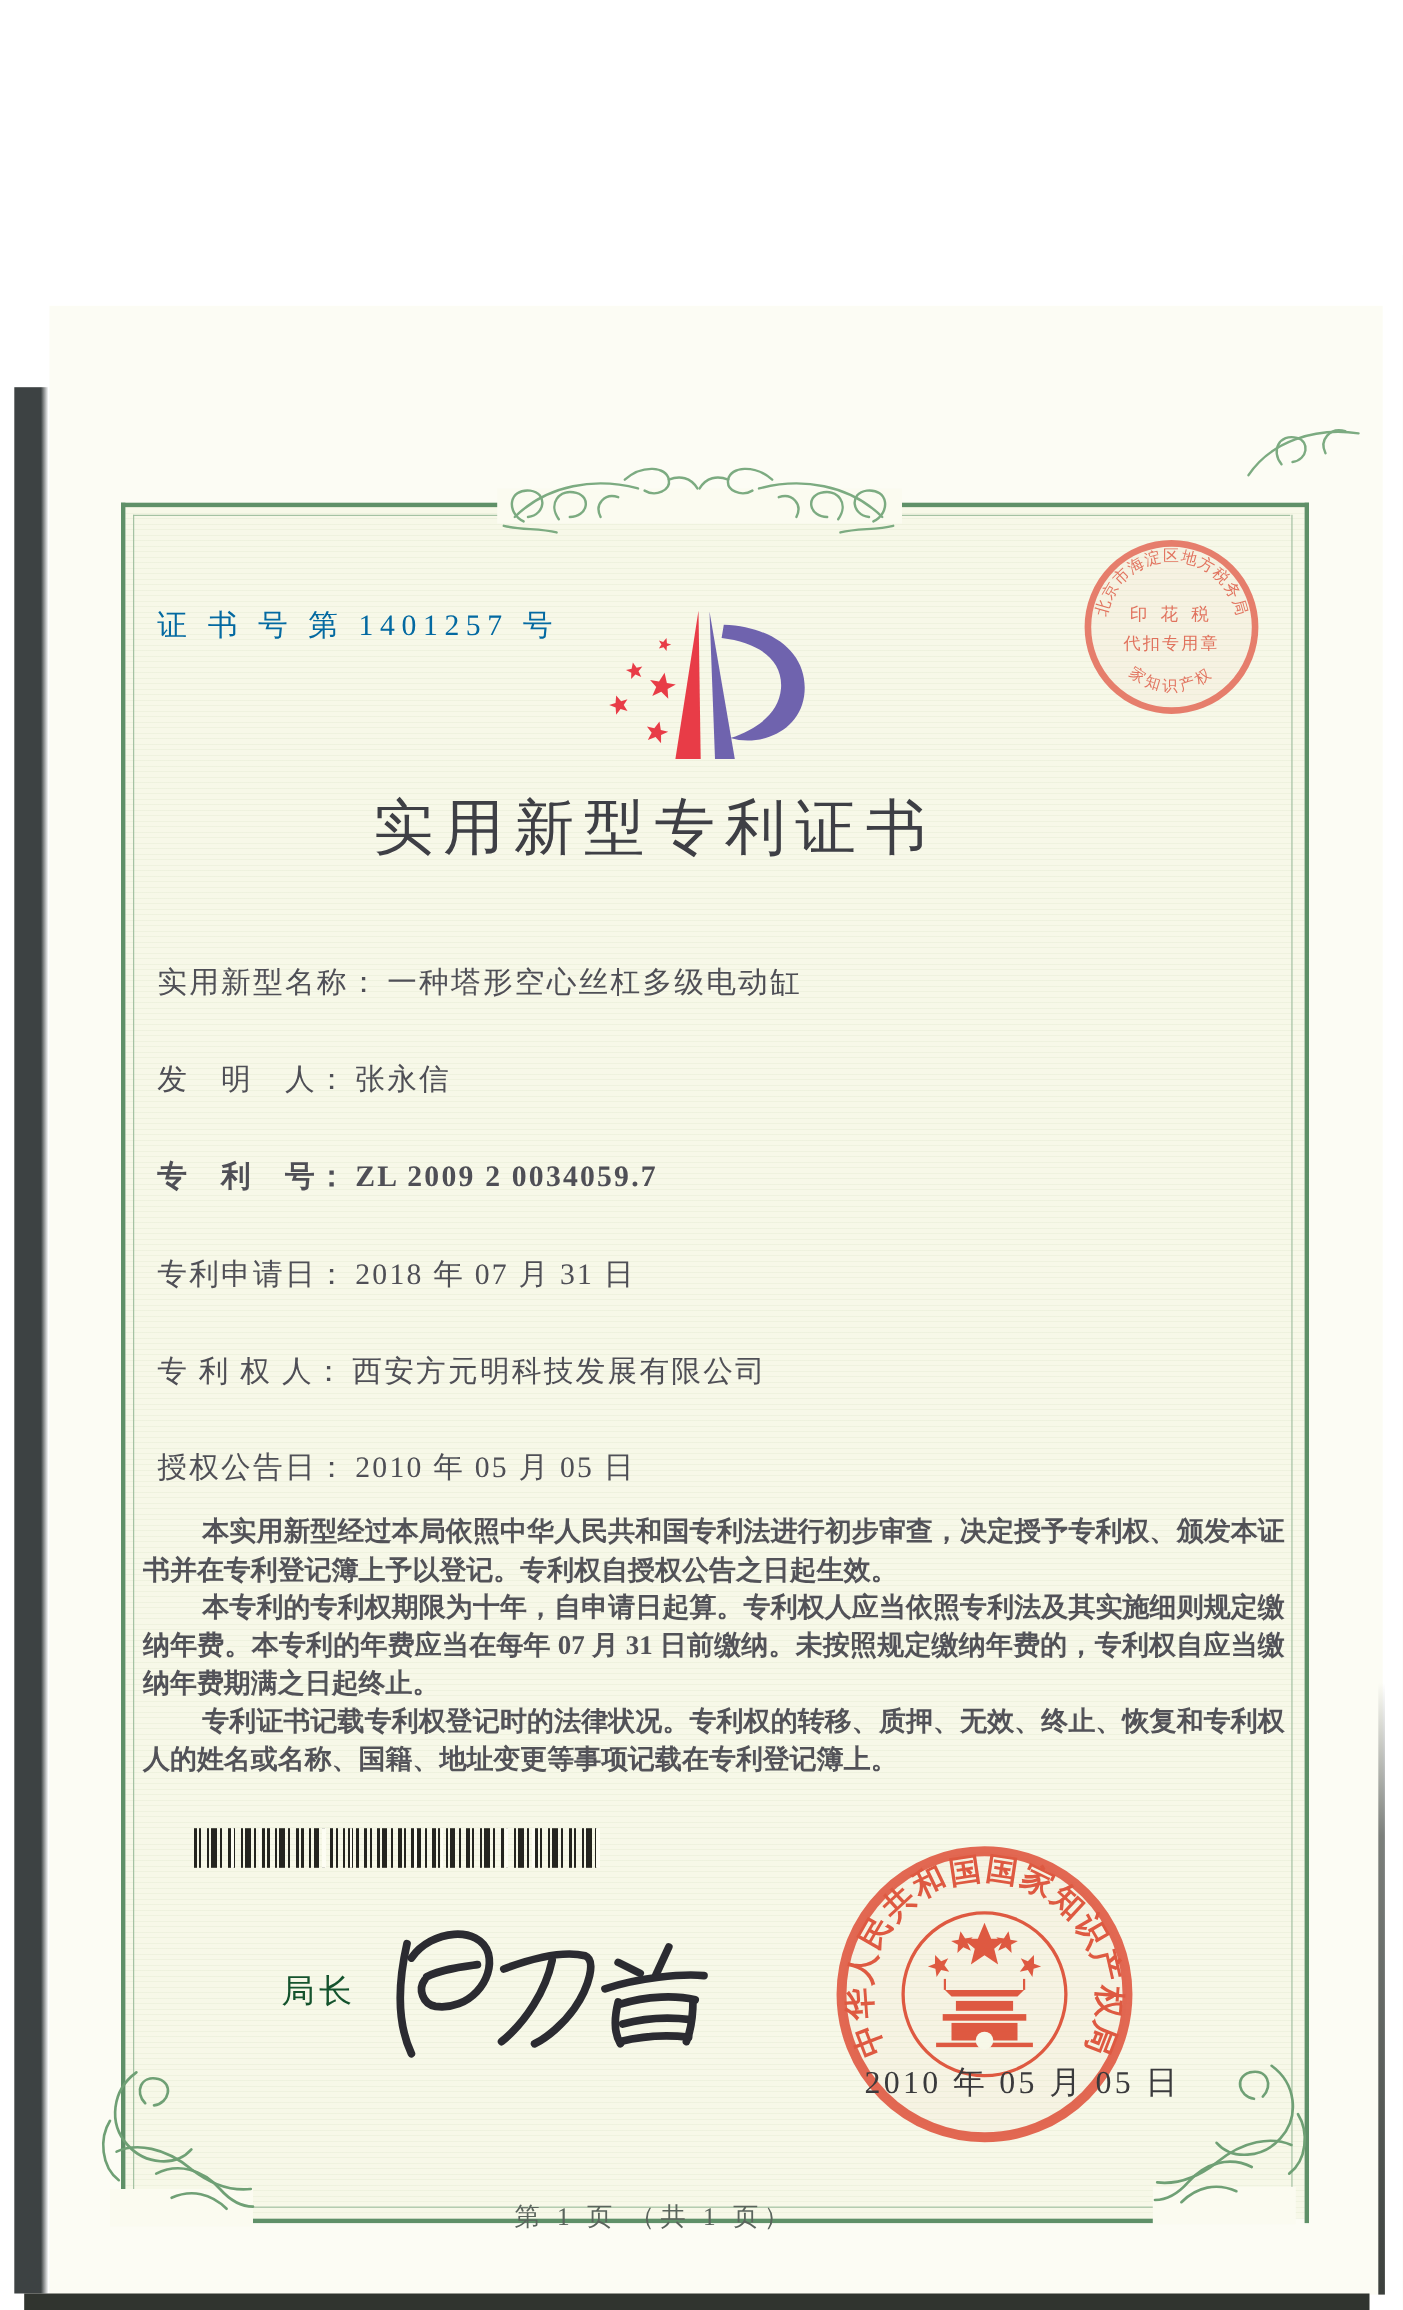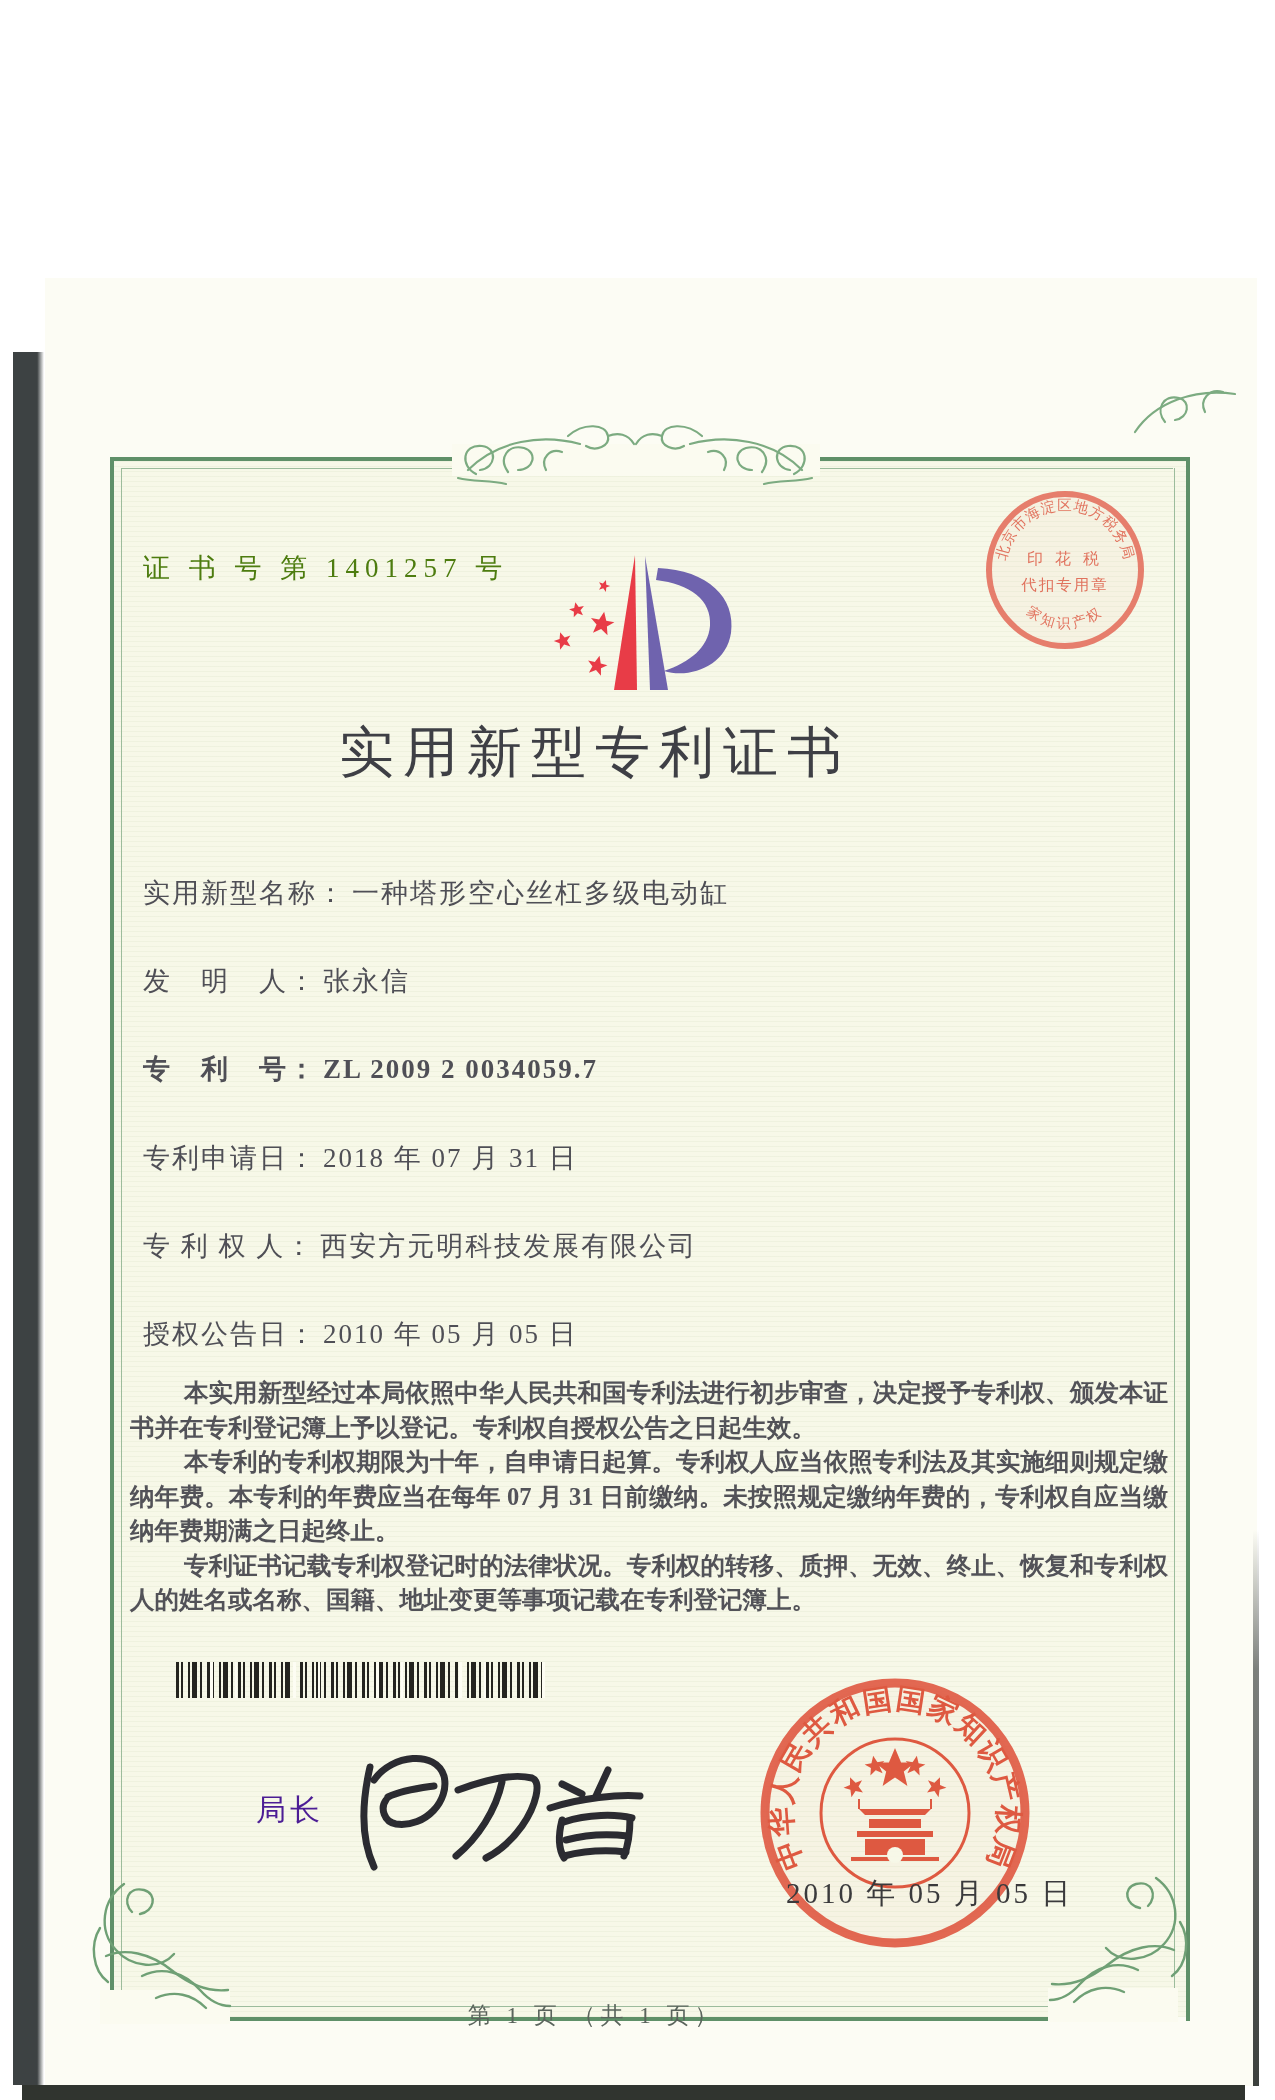--- a/index.html
+++ b/index.html
@@ -9,31 +9,31 @@
   
   .page{left:45px;top:278px;width:1212px;height:1808px;background:#fcfcf4;}
   .paper{left:114px;top:461px;width:1072px;height:1556px;background:#f7f8e8;}
   .paper::after{content:"";position:absolute;inset:0;
     background:repeating-linear-gradient(180deg,rgba(166,188,140,0.10) 0 1px,transparent 1px 5px);}
   
   .gl{background:#5f9068;}
   .gthin{background:#9cbc9c;}
   .patch{background:#fbfbf0;}
   
-  .certno{left:143px;top:550px;font-size:27px;letter-spacing:6px;color:#4d7c0f;}
+  .certno{left:143px;top:550px;font-size:27px;letter-spacing:6px;color:#0369a1;}
   .title{left:115px;width:960px;top:716px;text-align:center;font-size:55px;letter-spacing:9px;color:#3e3f45;}
   .frow{left:143px;font-size:27px;color:#4f4f56;letter-spacing:2px;white-space:nowrap;}
   .frow .val{margin-left:6px;}
   .paras{left:130px;top:1376px;width:1038px;font-size:24.5px;line-height:34.5px;color:#525258;text-align:justify;font-weight:bold;}
   .paras p{margin:0;text-indent:2.2em;}
   .barcode{left:176px;top:1662px;width:370px;height:36px;
     background:
       repeating-linear-gradient(90deg,transparent 0 34px,#fdfdf3 34px 37px,transparent 37px 59px,#fdfdf3 59px 61px,transparent 61px 83px),
       repeating-linear-gradient(90deg,#24241f 0 3px,transparent 3px 5px,#24241f 5px 7px,transparent 7px 12px,#24241f 12px 14px,transparent 14px 16px,#24241f 16px 21px,transparent 21px 24px,#24241f 24px 26px,transparent 26px 31px);}
-  .role{left:256px;top:1790px;font-size:30px;color:#4c1d95;letter-spacing:4px;}
+  .role{left:256px;top:1790px;font-size:30px;color:#14532d;letter-spacing:4px;}
   .datebig{left:786px;top:1874px;font-size:29px;color:#3a3a3c;letter-spacing:3px;z-index:8;}
   .footer{left:115px;width:960px;top:2000px;text-align:center;font-size:23px;color:#5a645c;letter-spacing:5px;}
   
   .edgeL{left:13px;top:352px;width:31px;height:1733px;
     background:linear-gradient(90deg,#3d4243 0 78%,rgba(61,66,67,0));z-index:20;}
   .edgeB{left:22px;top:2085px;width:1223px;height:15px;background:#30342f;z-index:20;}
   .edgeR{left:1253px;top:1530px;width:6px;height:556px;
     background:linear-gradient(180deg,rgba(70,75,72,0),rgba(70,75,72,.7) 25%,#3c403d);z-index:20;}
   svg{overflow:visible;}
   .sealwrap{z-index:6;opacity:.93;}

